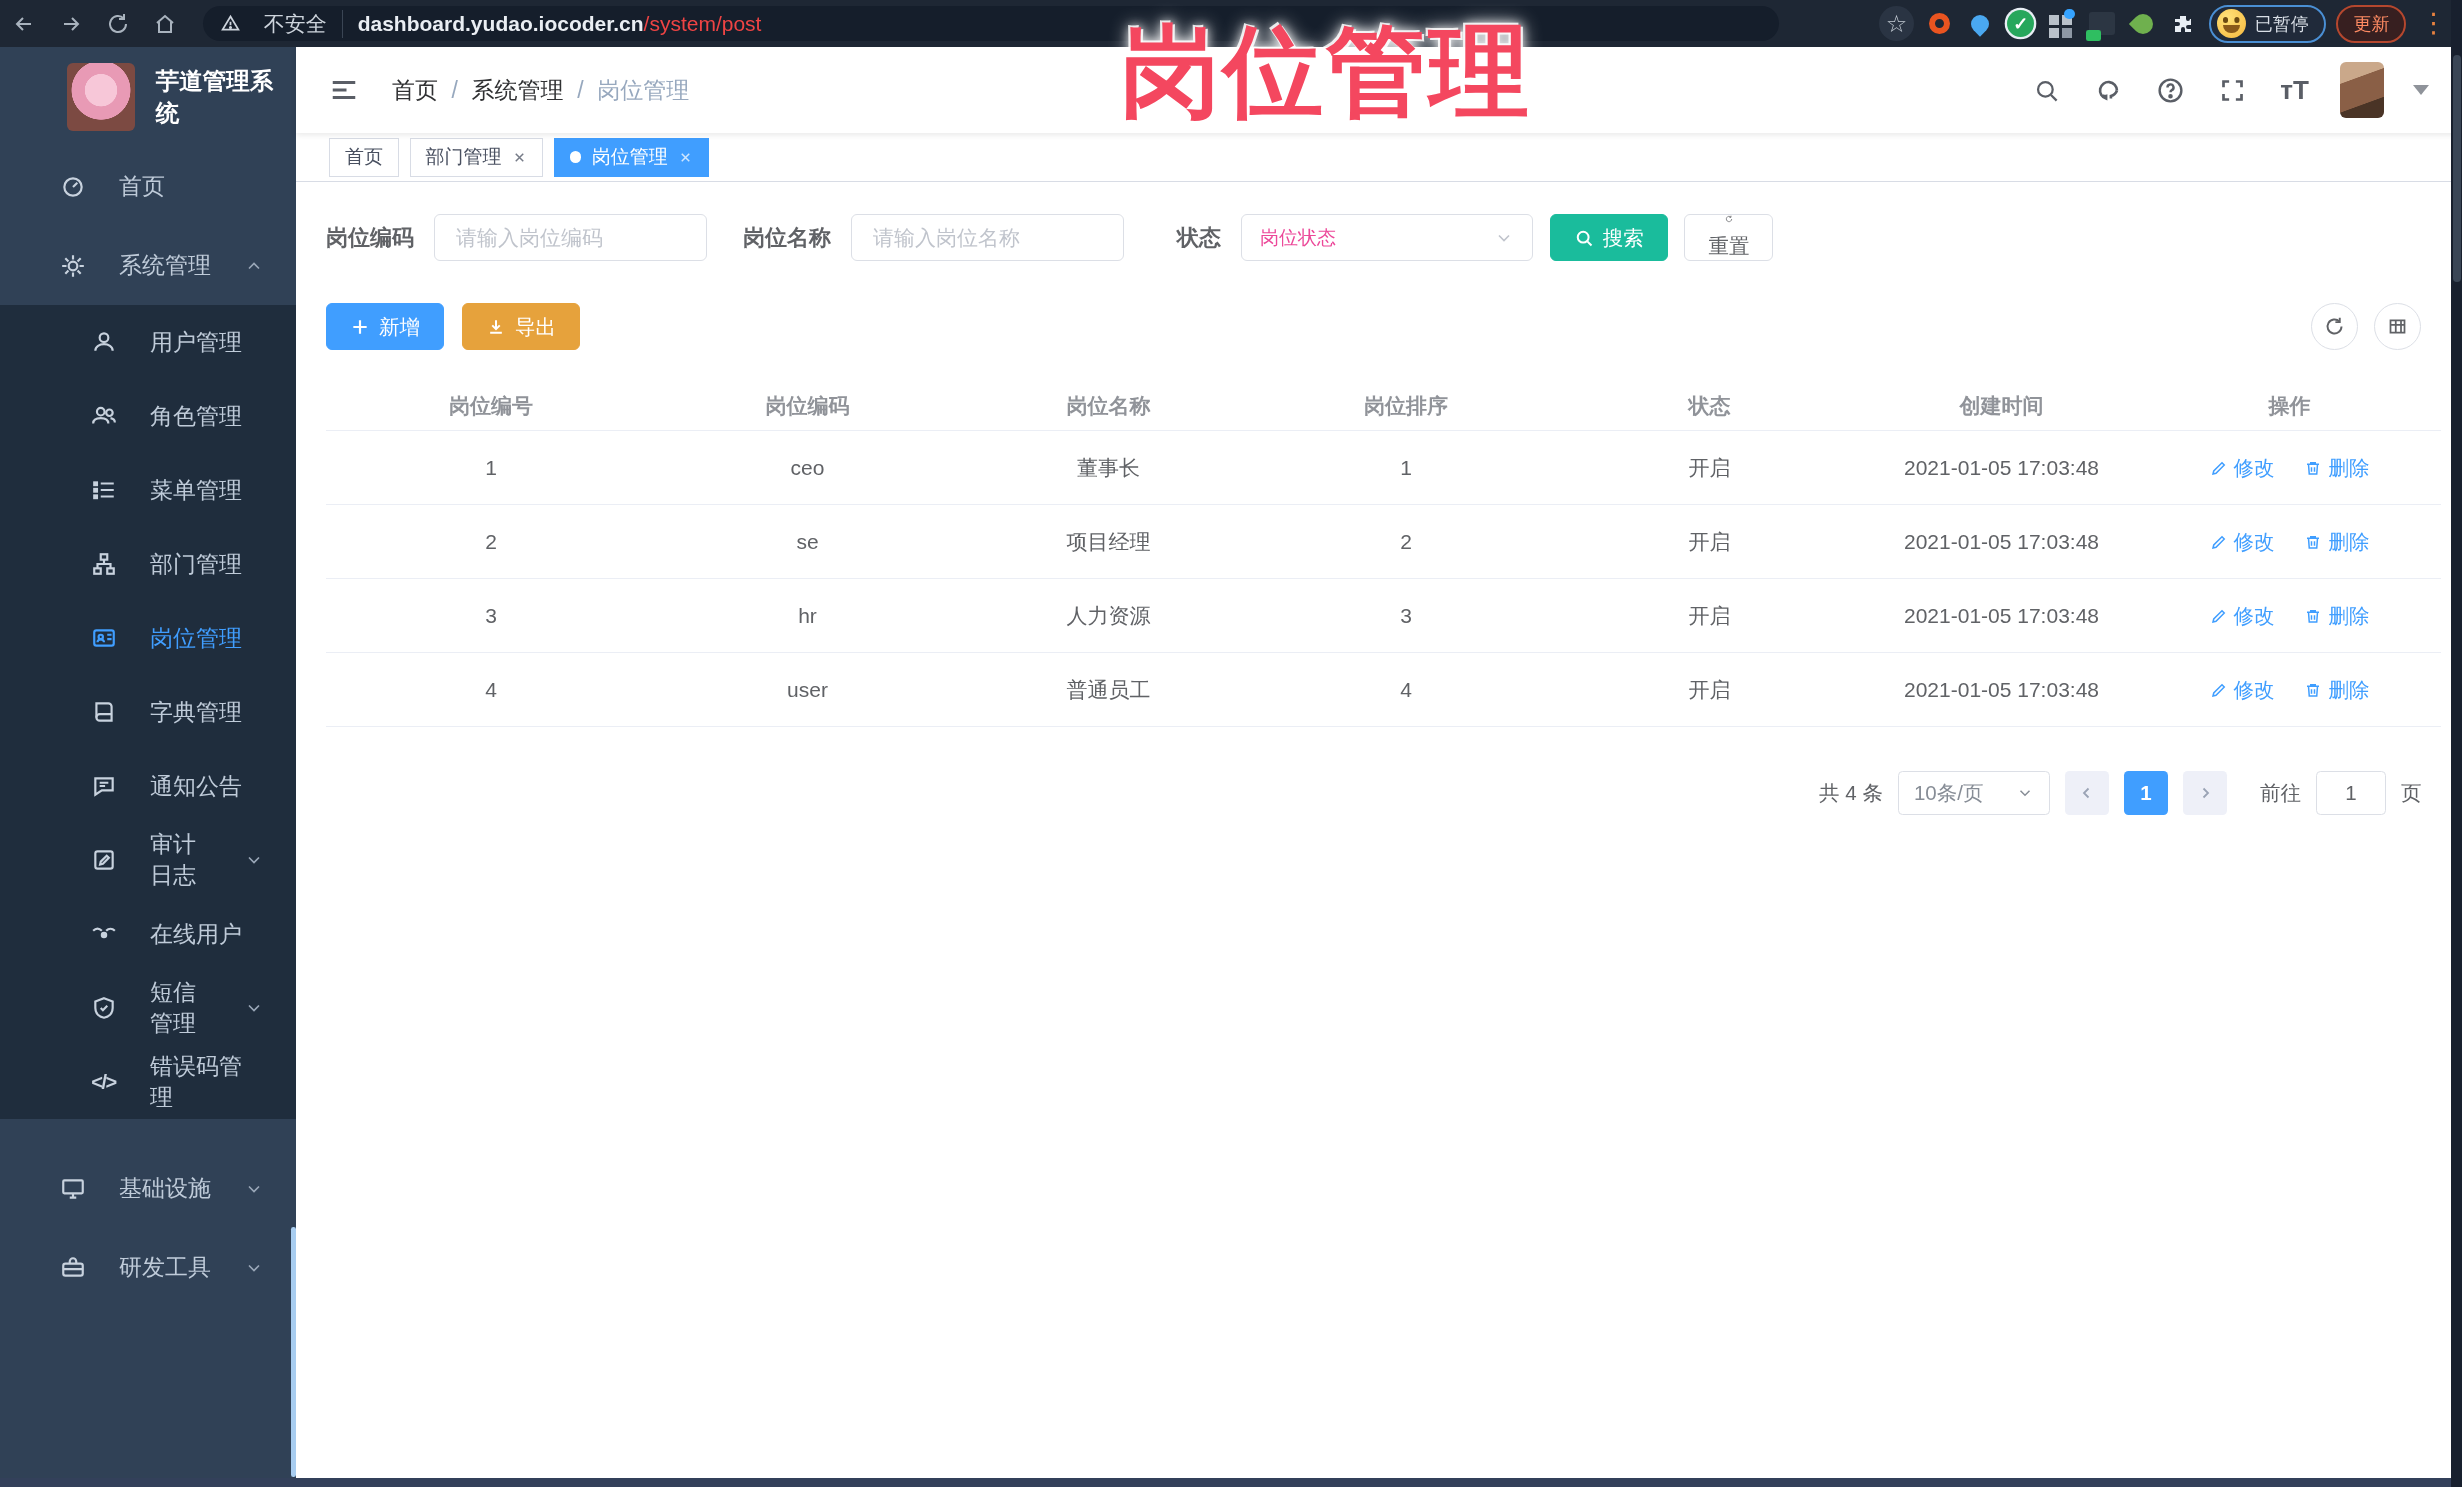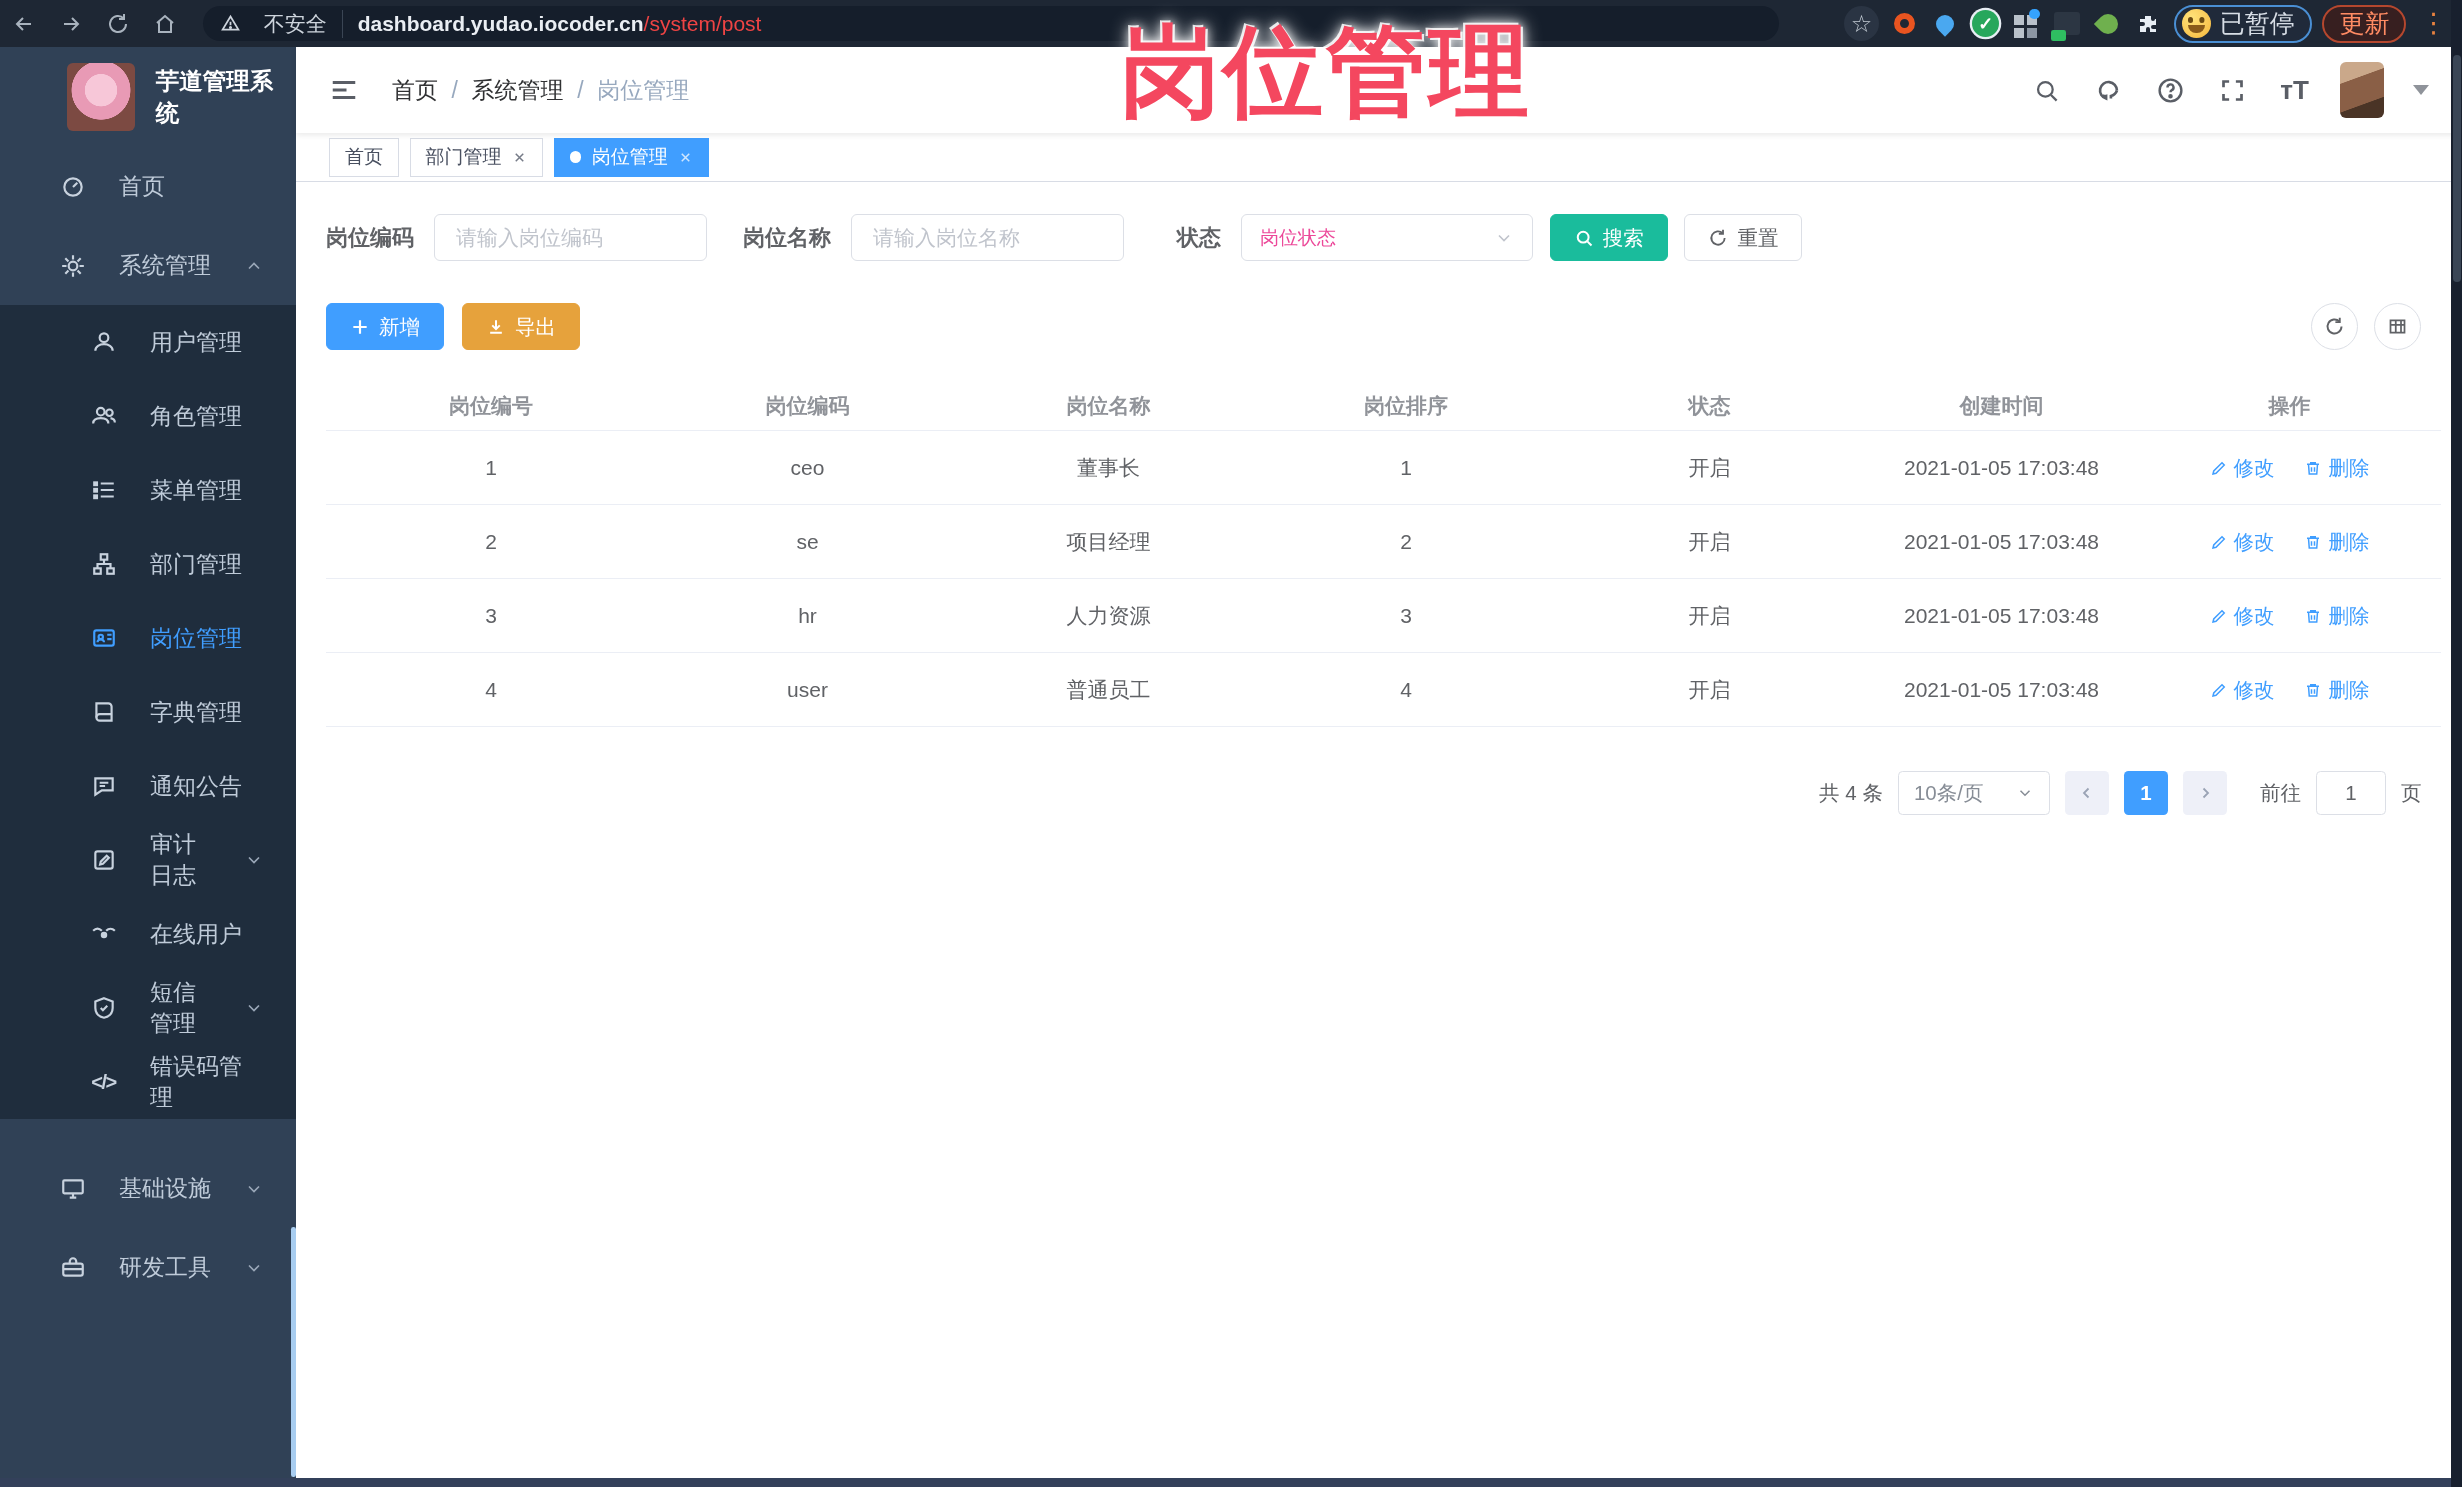--- a/index.html
+++ b/index.html
@@ -26,21 +26,21 @@
   .ext-orange{ width:21px; height:21px; border-radius:50%; border:6.8px solid #e95420; }
   .ext-pin{ width:18px; height:18px; background:#4aa8f0; border-radius:50% 50% 0 50%; transform:rotate(45deg); }
   .ext-check{ width:27px; height:27px; border-radius:50%; background:#27a75c; color:#fff; font-size:18px; font-weight:bold;
               display:flex; align-items:center; justify-content:center; box-shadow:0 0 0 2.3px #e8eef4; }
   .ext-grid{ position:relative; width:24px; height:24px; }
   .ext-grid i{ position:absolute; width:10px; height:10px; background:#b9c1ca; left:0; top:3px; box-shadow:13px 0 0 #b9c1ca, 0 13px 0 #b9c1ca, 13px 13px 0 #8d97a4; }
   .ext-grid b{ position:absolute; right:-1.5px; top:-3px; width:10.6px; height:10.6px; border-radius:50%; background:#35a3ff; }
   .ext-gtm{ width:26px; height:23px; background:#2c3643; border-radius:3px; position:relative; }
   .ext-gtm::after{ content:""; position:absolute; left:-3px; bottom:-6px; width:15px; height:11.4px; background:#2fbe61; border-radius:2.3px; }
   .ext-sprout{ width:20px; height:20px; background:#6fb04e; border-radius:0 50% 50% 50%; transform:rotate(-45deg); }
-  .pill{ display:flex; align-items:center; gap:9px; height:38px; border-radius:20px; font-size:25px; padding:0 15px;justify-content:space-between; }
+  .pill{ display:flex; align-items:center; gap:9px; height:38px; border-radius:20px; font-size:18px; padding:0 15px;justify-content:space-between; }
   .paused-pill{ border:2.3px solid #4a8fd4; background:#202a3a; color:#d8dee6; padding-left:6px; }
   .update-pill{ border:2.3px solid #b5472e; background:#371f20; color:#ff8b63; }
   .emoji-face{ width:29px; height:29px; border-radius:50%; background:radial-gradient(circle at 35% 30%, #ffe27a, #f6b73c); position:relative; }
   .emoji-face::before{ content:""; position:absolute; left:6px; top:8.3px; width:5.3px; height:5.3px; border-radius:50%;
                        background:#6b4a12; box-shadow:11.4px 0 0 #6b4a12; }
   .emoji-face::after{ content:""; position:absolute; left:6px; top:16px; width:16.7px; height:7.6px; border-radius:0 0 16.7px 16.7px; background:#8a5a1a; }
   .kebab{ color:#e8823f; font-size:27px; line-height:1; padding:0 3px; }
 
   
   .app{ display:flex; height:1441px; }
@@ -91,21 +91,21 @@
             padding:0 21px; outline:none; font-family:"Liberation Sans",sans-serif; background:#fff; }
   .t-input::placeholder{ color:#c0c4cc; }
   .sel{ width:292px; height:47px; border:1.5px solid #dcdfe6; border-radius:6px; display:flex; align-items:center;
         justify-content:space-between; padding:0 18px; background:#fff; }
   .sel .ph{ font-size:19px; color:#ec4899; }
   .sel .sel-chev{ color:#c0c4cc; }
   .gap48{ width:36px; } .gap70{ width:53px; }
   .btn{ height:47px; border-radius:6px; font-size:20.5px; display:inline-flex; align-items:center; gap:9px;
         padding:0 23px; border:1.5px solid transparent; cursor:pointer; font-family:"Liberation Sans",sans-serif; }
   .btn-search{ background:#1abc9c; border-color:#1abc9c; color:#fff; margin-left:16.7px; }
-  .btn-reset{ background:#fff; border-color:#dcdfe6; color:#606266; margin-left:16.7px; }
+  .btn-reset{ background:#fff; border-color:#dcdfe6; color:#606266; margin-left:16.7px;flex-direction:column; }
   .toolbar{ margin-top:42px; display:flex; align-items:center; }
   .btn-add{ background:#409eff; border-color:#409eff; color:#fff; }
   .btn-export{ background:#e6a23c; border-color:#e6a23c; color:#fff; margin-left:18px; }
   .circle-btns{ margin-left:auto; display:flex; gap:16.7px; margin-right:10.6px; }
   .circle-btn{ width:47px; height:47px; border-radius:50%; border:1.5px solid #dcdfe6; background:#fff; color:#606266;
                display:flex; align-items:center; justify-content:center; }
 
   
   .table{ margin-top:32px; width:2115px; font-size:21px; color:#606266; }
   .trow{ display:grid; grid-template-columns:330px 303px 299px 296px 311px 273px 303px; align-items:center;

